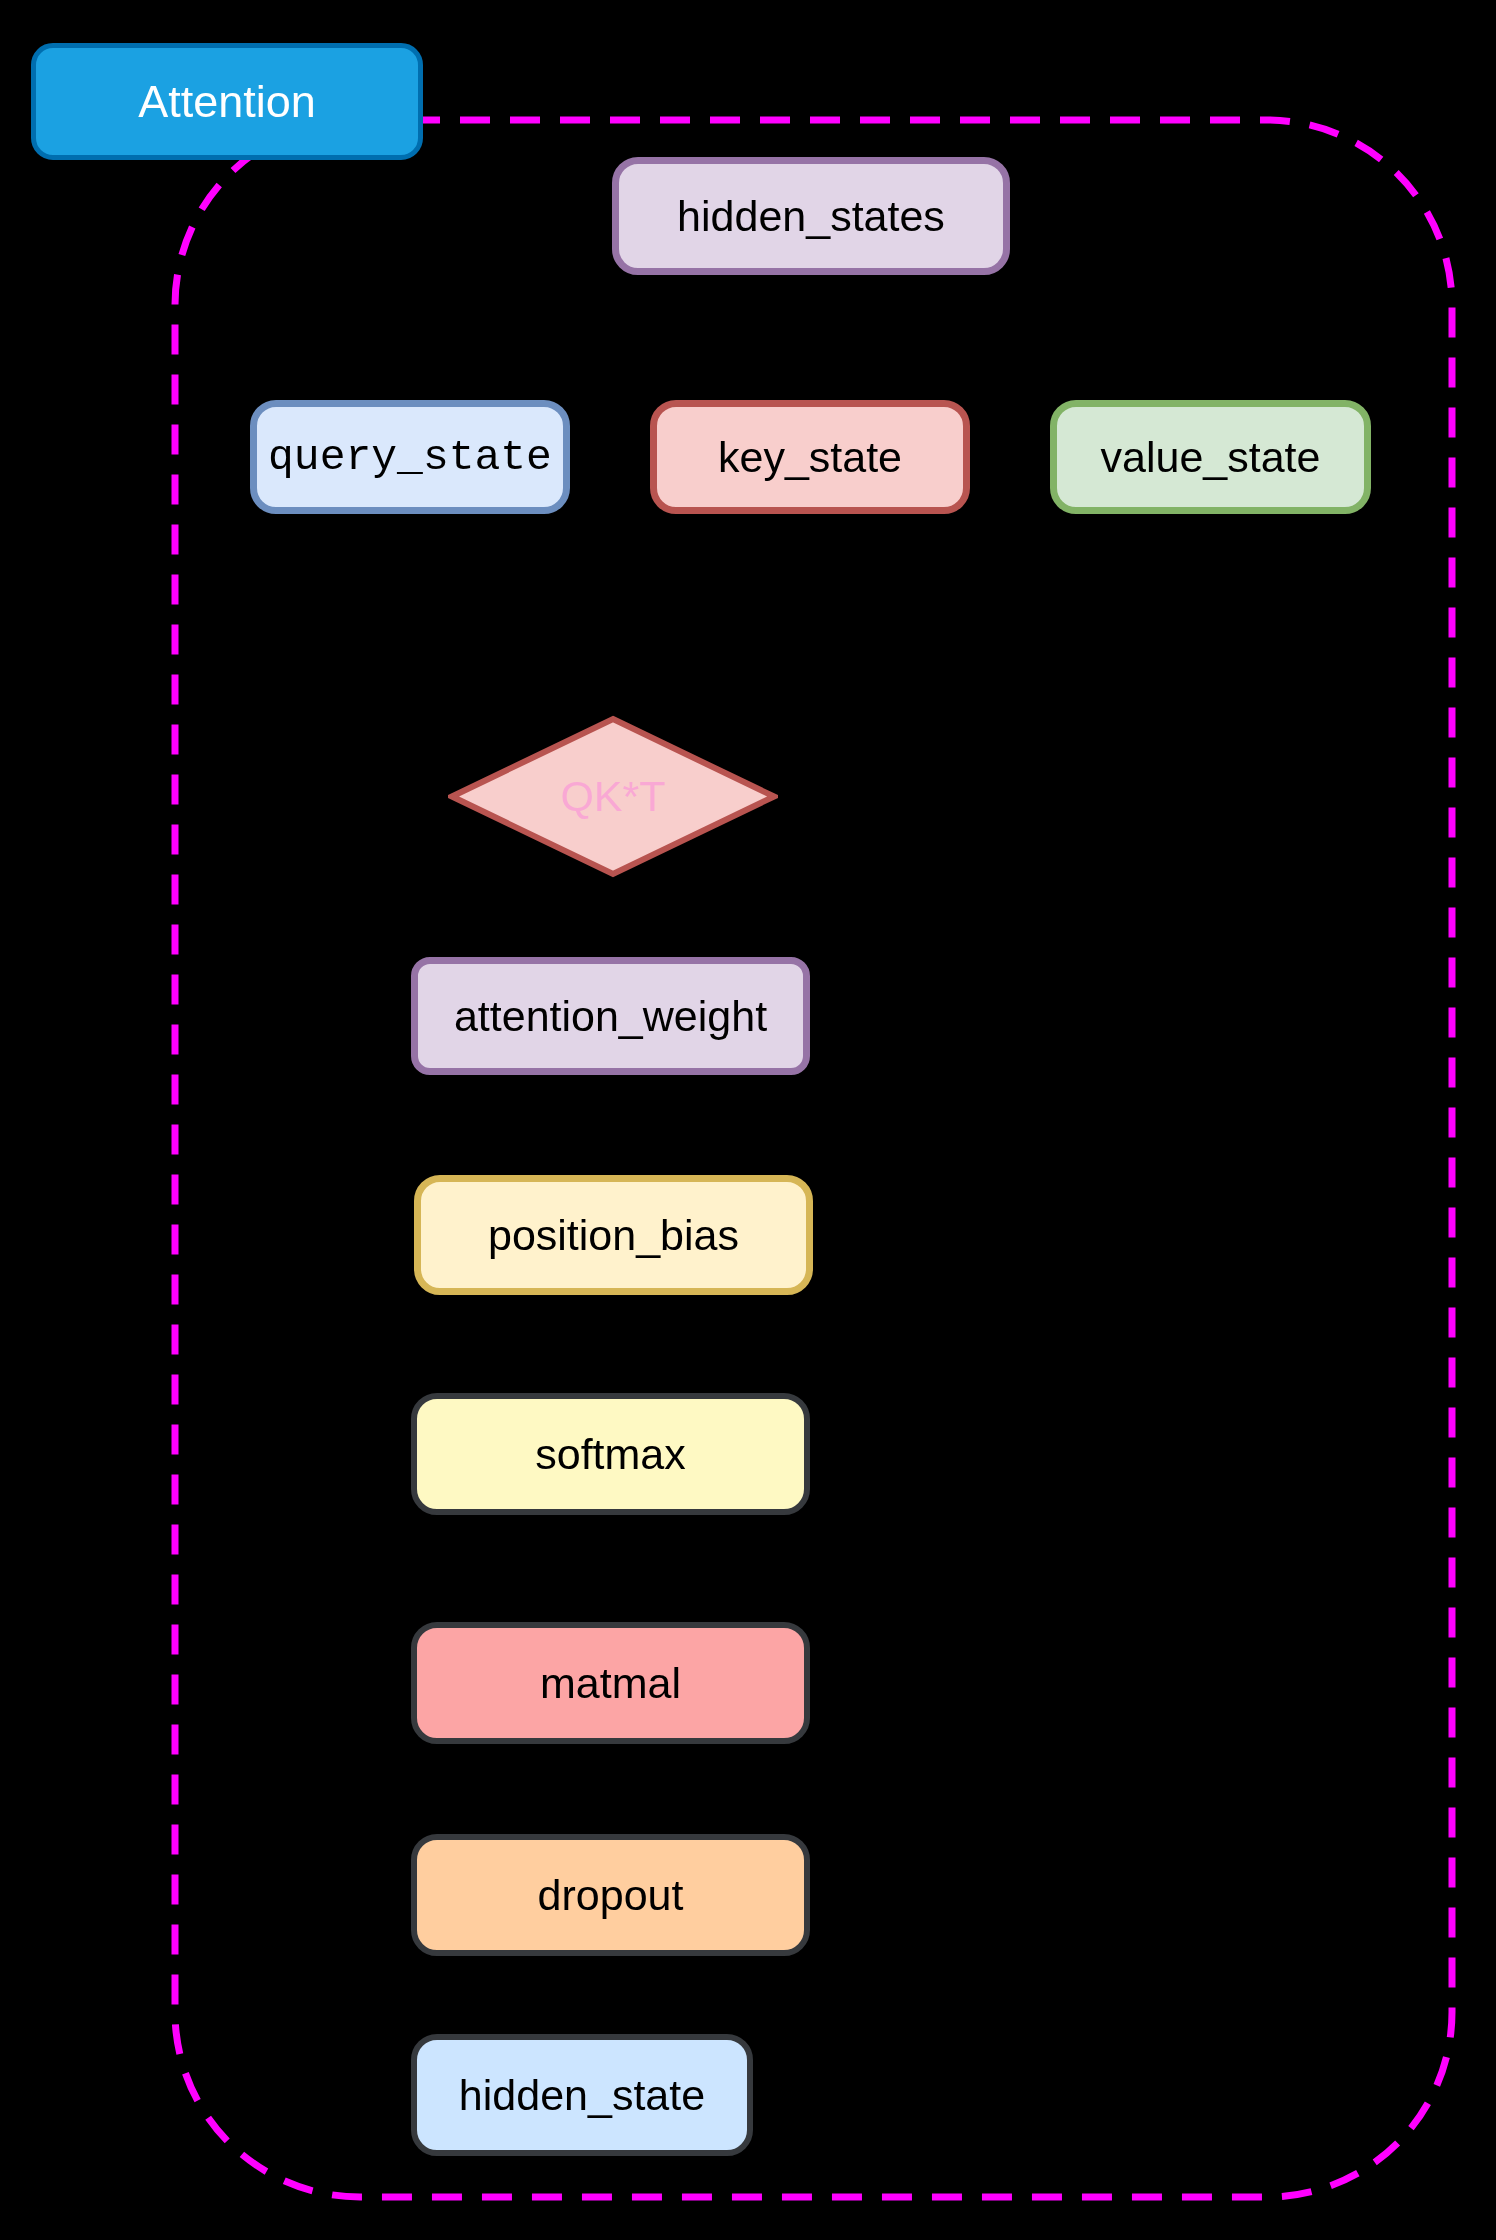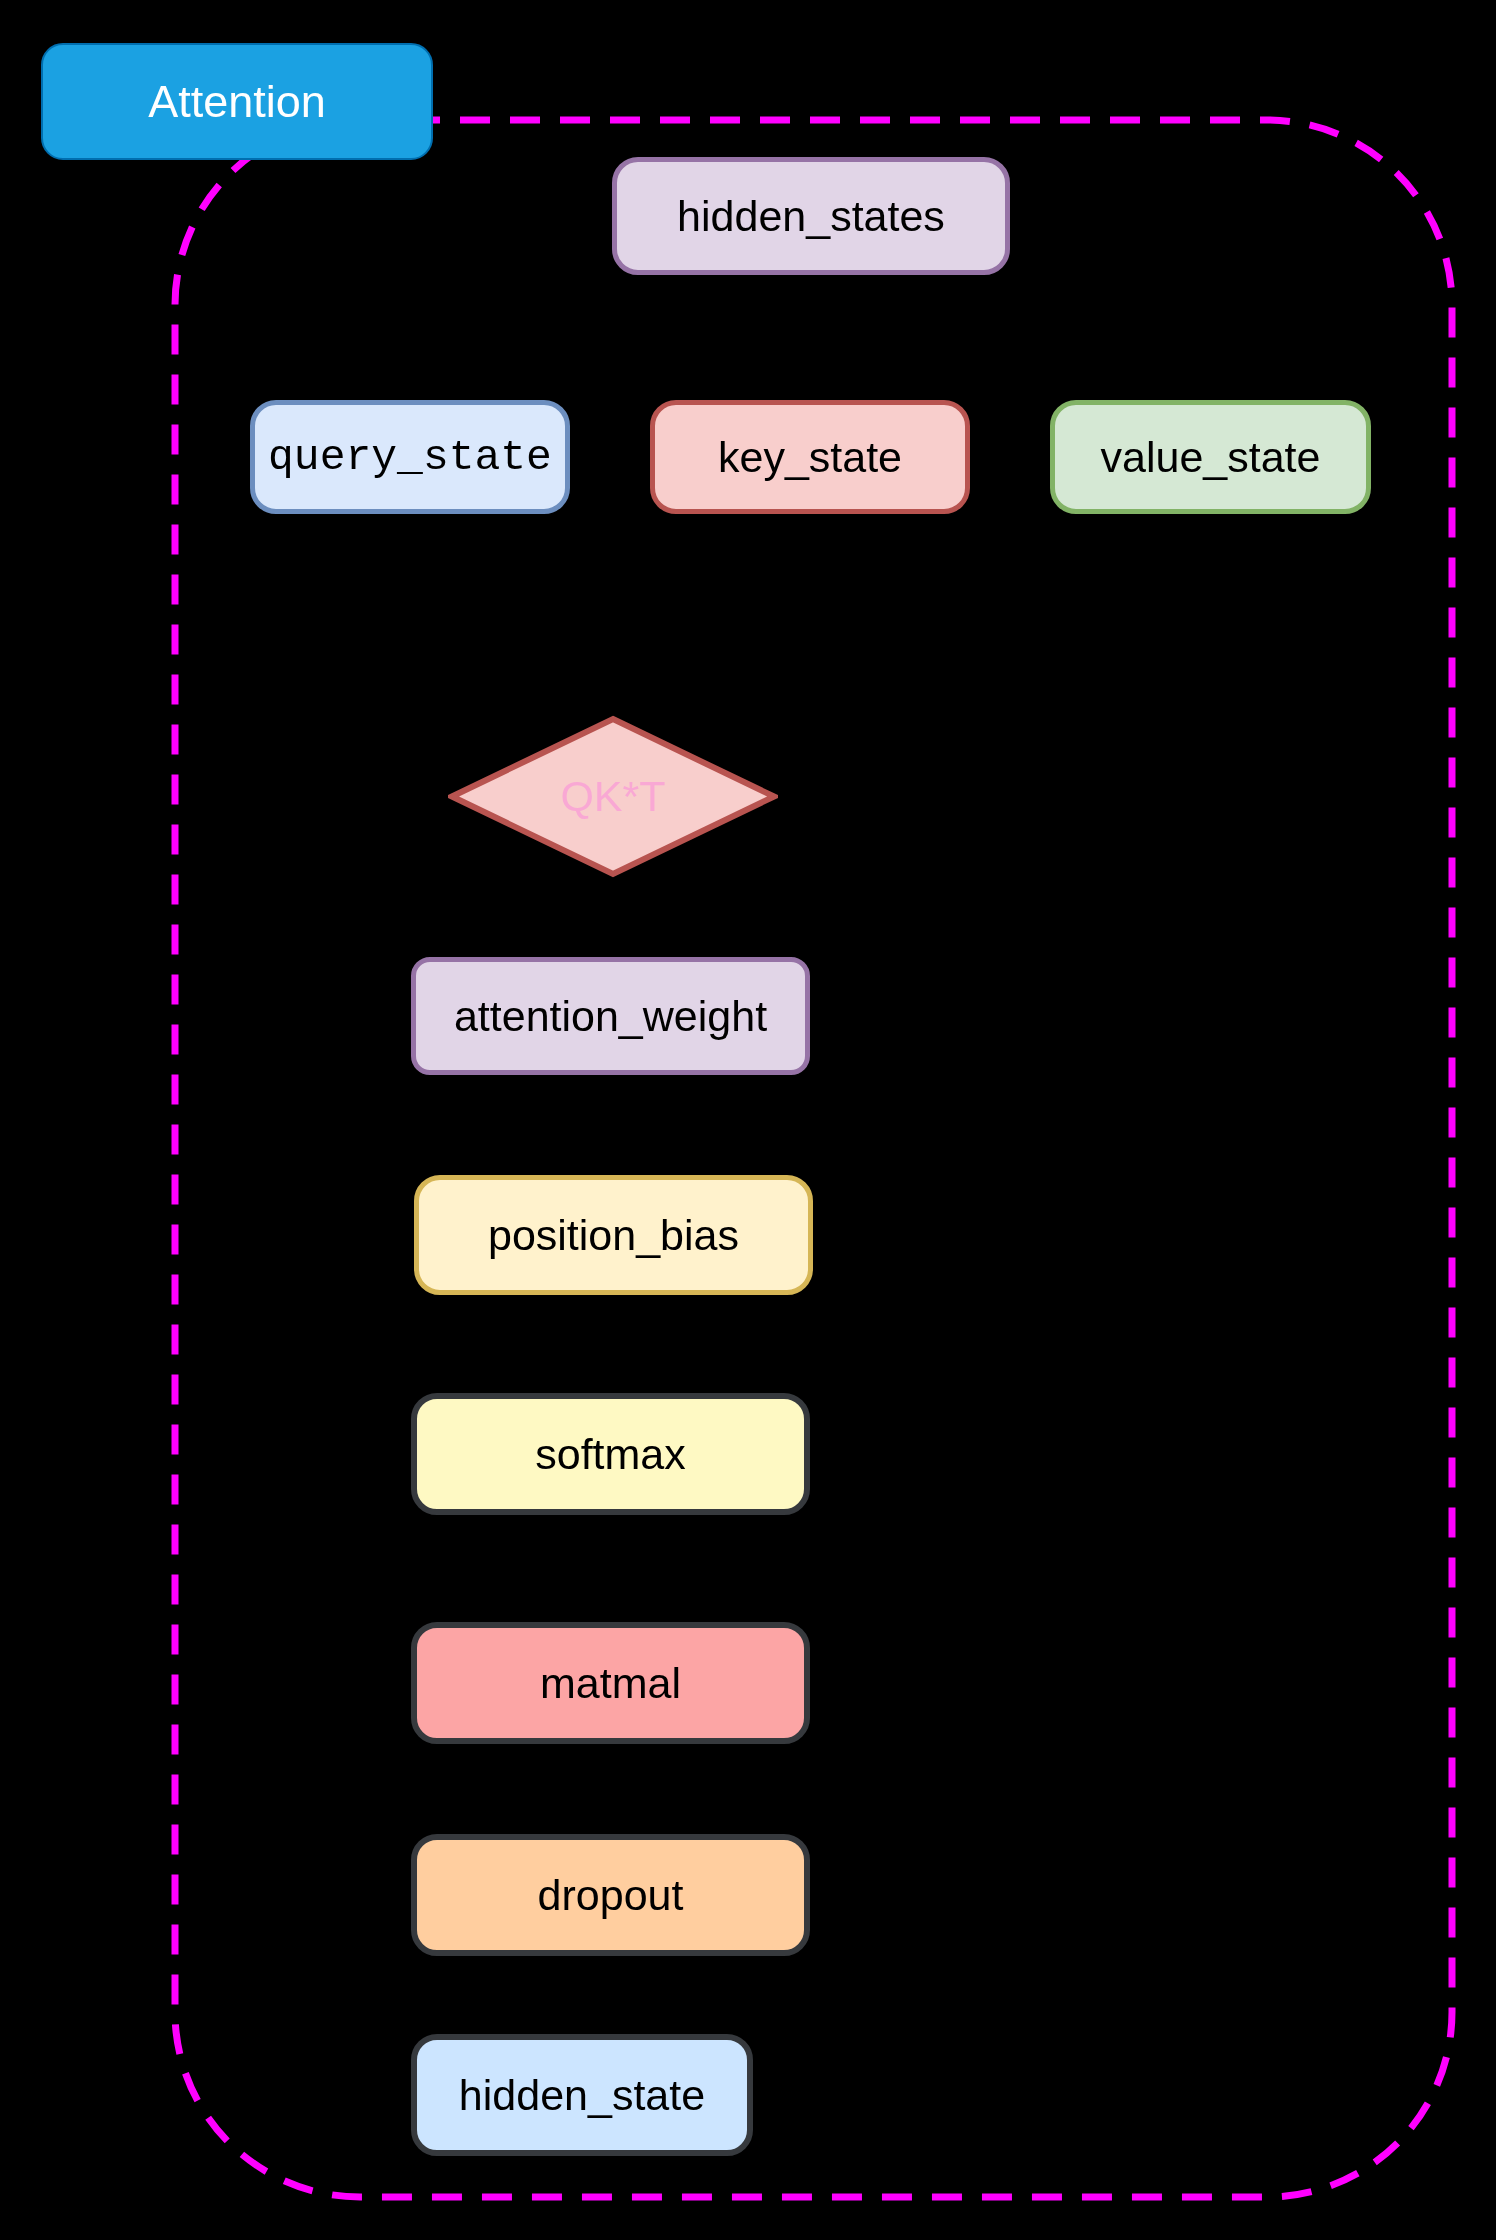--- a/index.html
+++ b/index.html
@@ -13,38 +13,38 @@
   }
   
   #container-svg {
     position: absolute;
     left: 0; top: 0;
     width: 1496px; height: 2240px;
   }
   
   #group-title {
     position: absolute;
-    left: 41px; top: 43px;
+    left: 31px; top: 43px;
     width: 392px; height: 117px;
     border-radius: 22px;
-    border: 2px solid #5eead4;
+    border: 5px solid #5eead4;
     background: #1BA1E2;
     color: #FFFFFF;
     font-size: 45px;
     display: flex; align-items: center; justify-content: center;
     box-sizing: border-box;
     z-index: 3;
   }
   
   .node {
     position: absolute;
     display: flex; align-items: center; justify-content: center;
     box-sizing: border-box;
     border-radius: 26px;
-    border: 5px solid #ef4444;
+    border: 7px solid #ef4444;
     color: #000000;
     font-size: 43px;
     z-index: 2;
     white-space: nowrap;
   }
   .node.dark-stroke { border-width: 6px; }
   
   #n-hidden-states   { left: 612px;  top: 157px;  width: 398px; height: 118px; }
   #n-query-state     { left: 250px;  top: 400px;  width: 320px; height: 114px; font-family: Liberation Mono, monospace; }
   #n-key-state       { left: 650px;  top: 400px;  width: 320px; height: 114px; }

